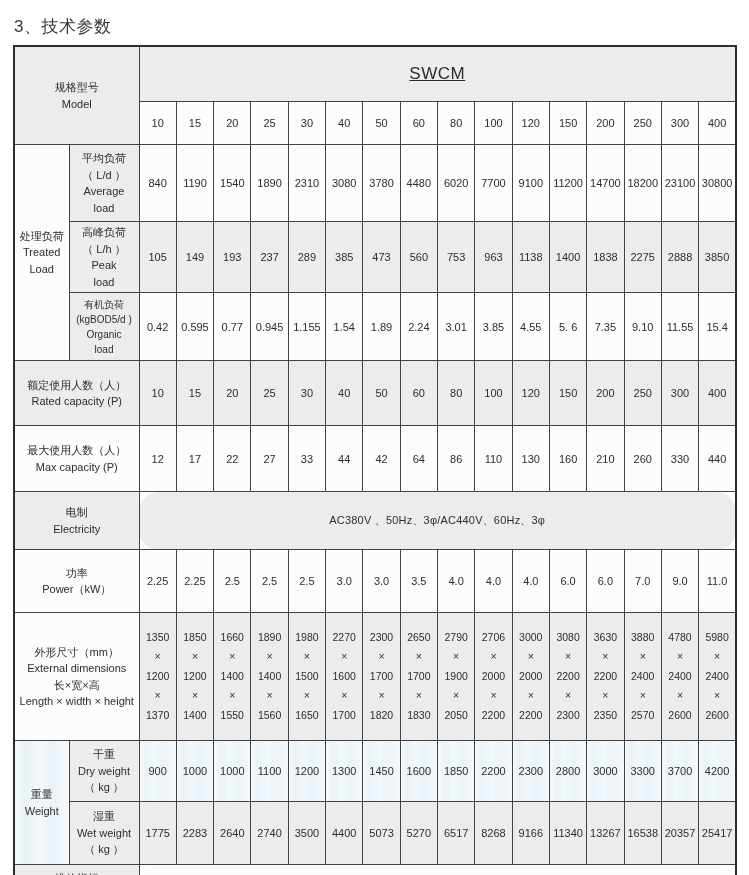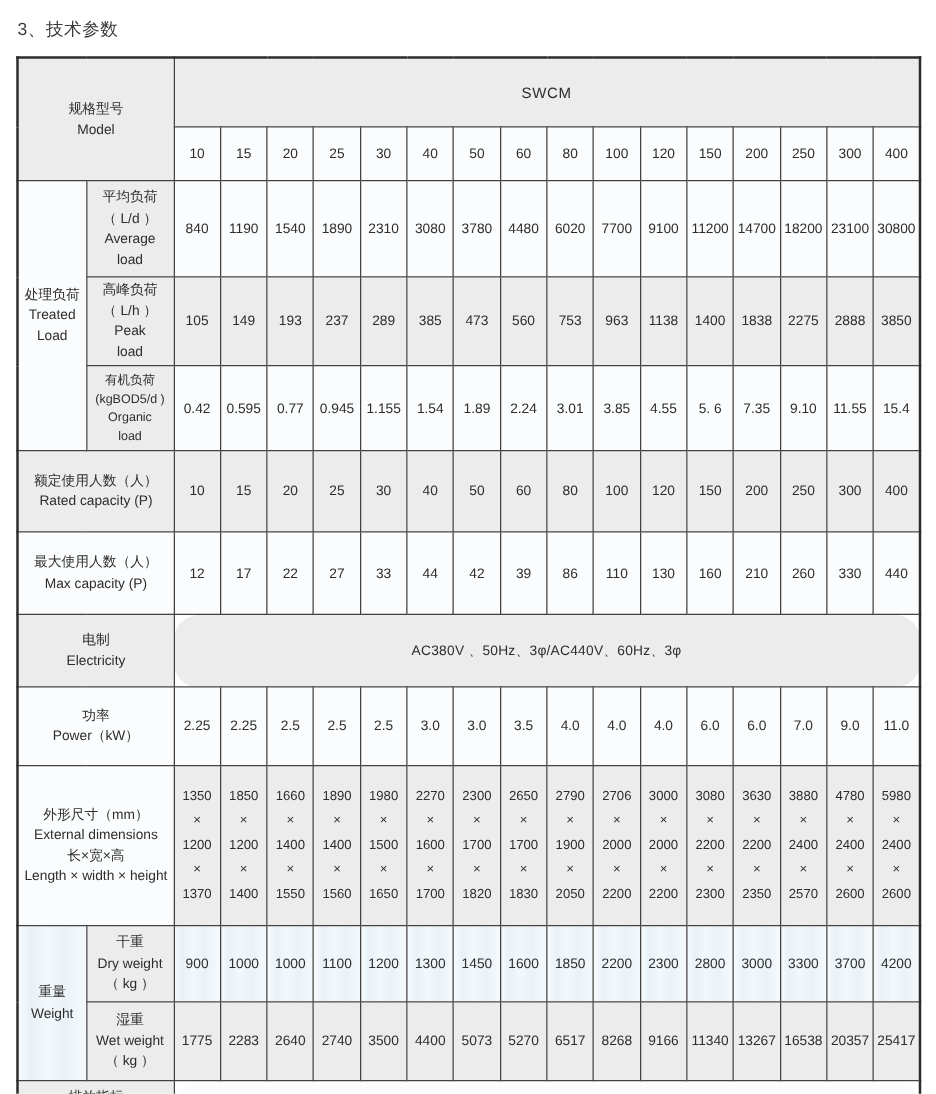--- a/index.html
+++ b/index.html
@@ -5,42 +5,42 @@
   html,body{margin:0;padding:0;background:#ffffff;}
   body{
     width:749px;height:875px;
     font-family:"Liberation Sans","DejaVu Sans",sans-serif;
     color:#2f2f2f;
     -webkit-font-smoothing:antialiased;
   }
   .page{position:relative;width:749px;height:875px;overflow:hidden;}
   .doc-title{
     position:absolute;left:14px;top:15px;
-    font-size:14px;color:#3a3a3a;letter-spacing:.5px;
+    font-size:17px;color:#3a3a3a;letter-spacing:.5px;
   }
   table.spec{
     position:absolute;left:13px;top:45px;
     width:724px;
     border-collapse:collapse;table-layout:fixed;
     border:2px solid #2c2c2c;
   }
   td{
     border:1px solid #424242;
     text-align:center;vertical-align:middle;
     padding:1px 0;
     font-size:11px;color:#2d2d2d;
     overflow:hidden;
   }
   .gray{background:#ececec;}
   .lite{background:#fafcfd;}
   .photo{background:linear-gradient(90deg,#f6fafc 0%,#e9f1f7 18%,#f2f8fb 42%,#eaf2f8 68%,#f5f9fc 100%);}
   .label{white-space:pre-line;line-height:1.5;margin-top:44px;}
   .small-label{white-space:pre-line;line-height:1.5;font-size:10px;margin-left:45px;}
   .dims{white-space:pre-line;font-size:10.5px;line-height:1.85;}
-  .brand{font-size:12px;letter-spacing:.5px;}
+  .brand{font-size:17px;letter-spacing:.5px;text-decoration:underline;}
   .wide-val{font-size:11px;letter-spacing:.2px;border-radius:20px;}
   
   .r-swcm td{height:52px;}
   .r-models td{height:40px;}
   .r-avg td{height:74px;}
   .r-peak td{height:68px;}
   .r-org td{height:65px;}
   .r-rated td{height:62px;}
   .r-max td{height:63px;}
   .r-elec td{height:55px;}
@@ -182,21 +182,21 @@
     <tr class="r-max">
       <td colspan="2" class="lite label">最大使用人数（人）
 Max capacity (P)</td>
     <td class="lite">12</td>
           <td class="lite">17</td>
           <td class="lite">22</td>
           <td class="lite">27</td>
           <td class="lite">33</td>
           <td class="lite">44</td>
           <td class="lite">42</td>
-          <td class="lite">39</td>
+          <td class="lite">64</td>
           <td class="lite">86</td>
           <td class="lite">110</td>
           <td class="lite">130</td>
           <td class="lite">160</td>
           <td class="lite">210</td>
           <td class="lite">260</td>
           <td class="lite">330</td>
           <td class="lite">440</td>
         </tr>
 

